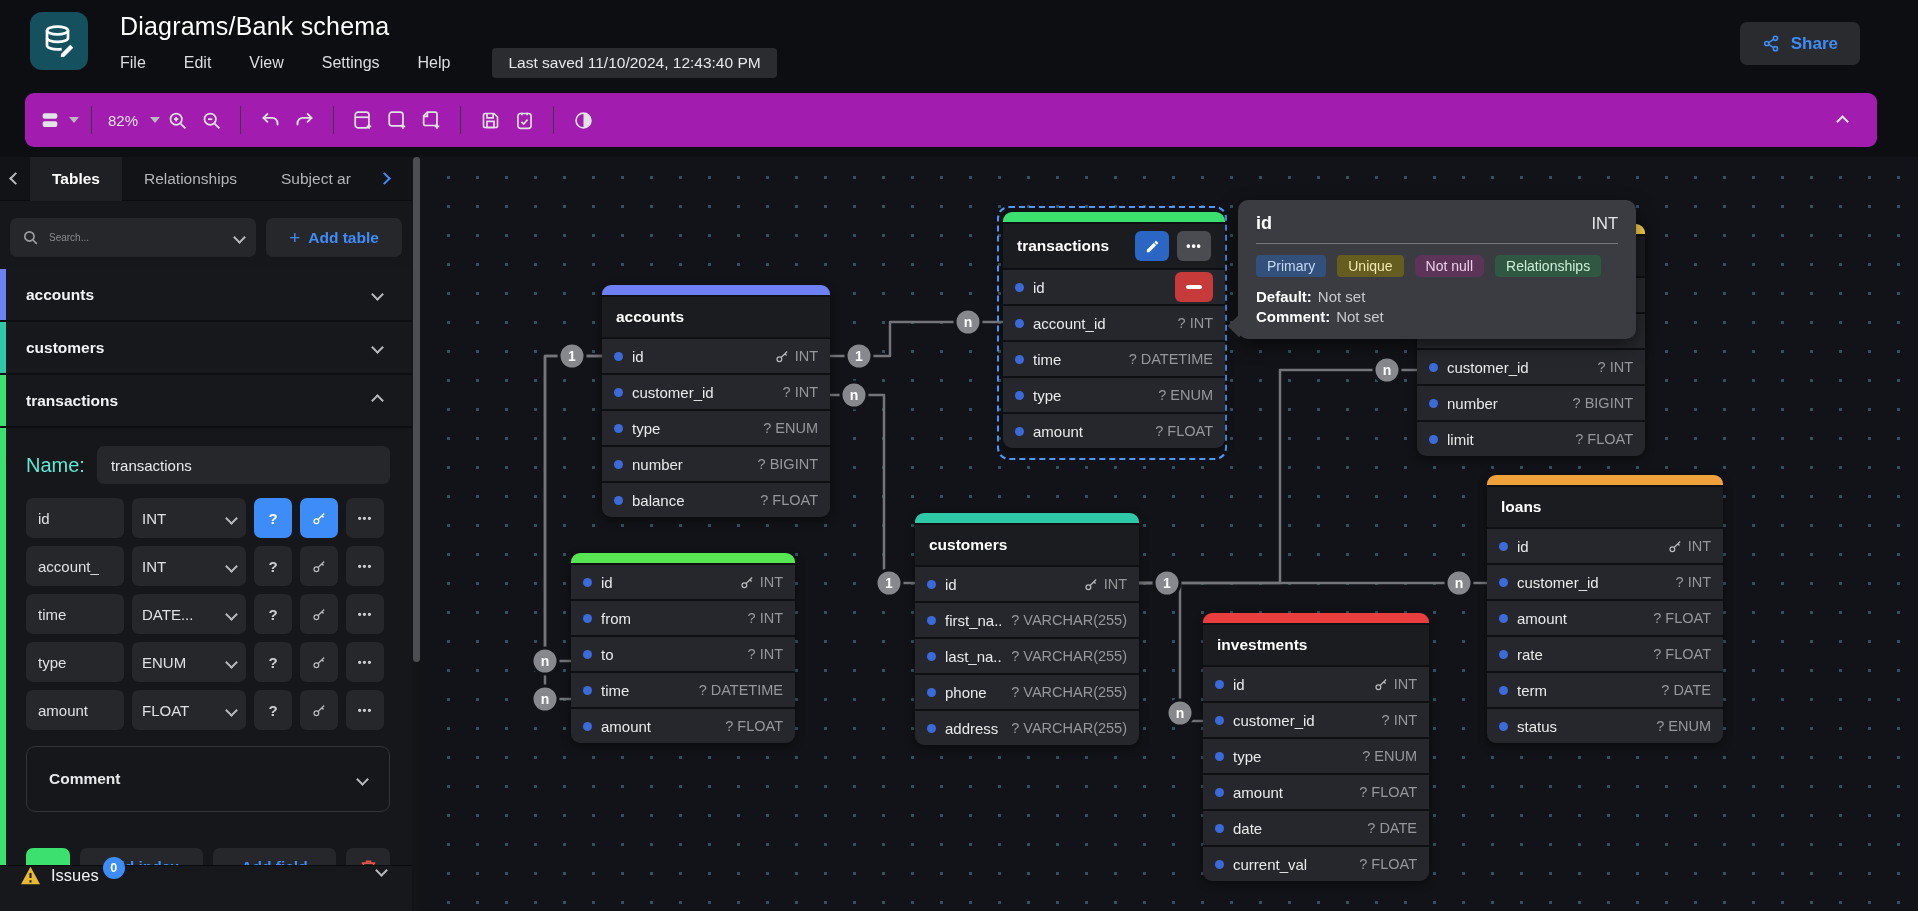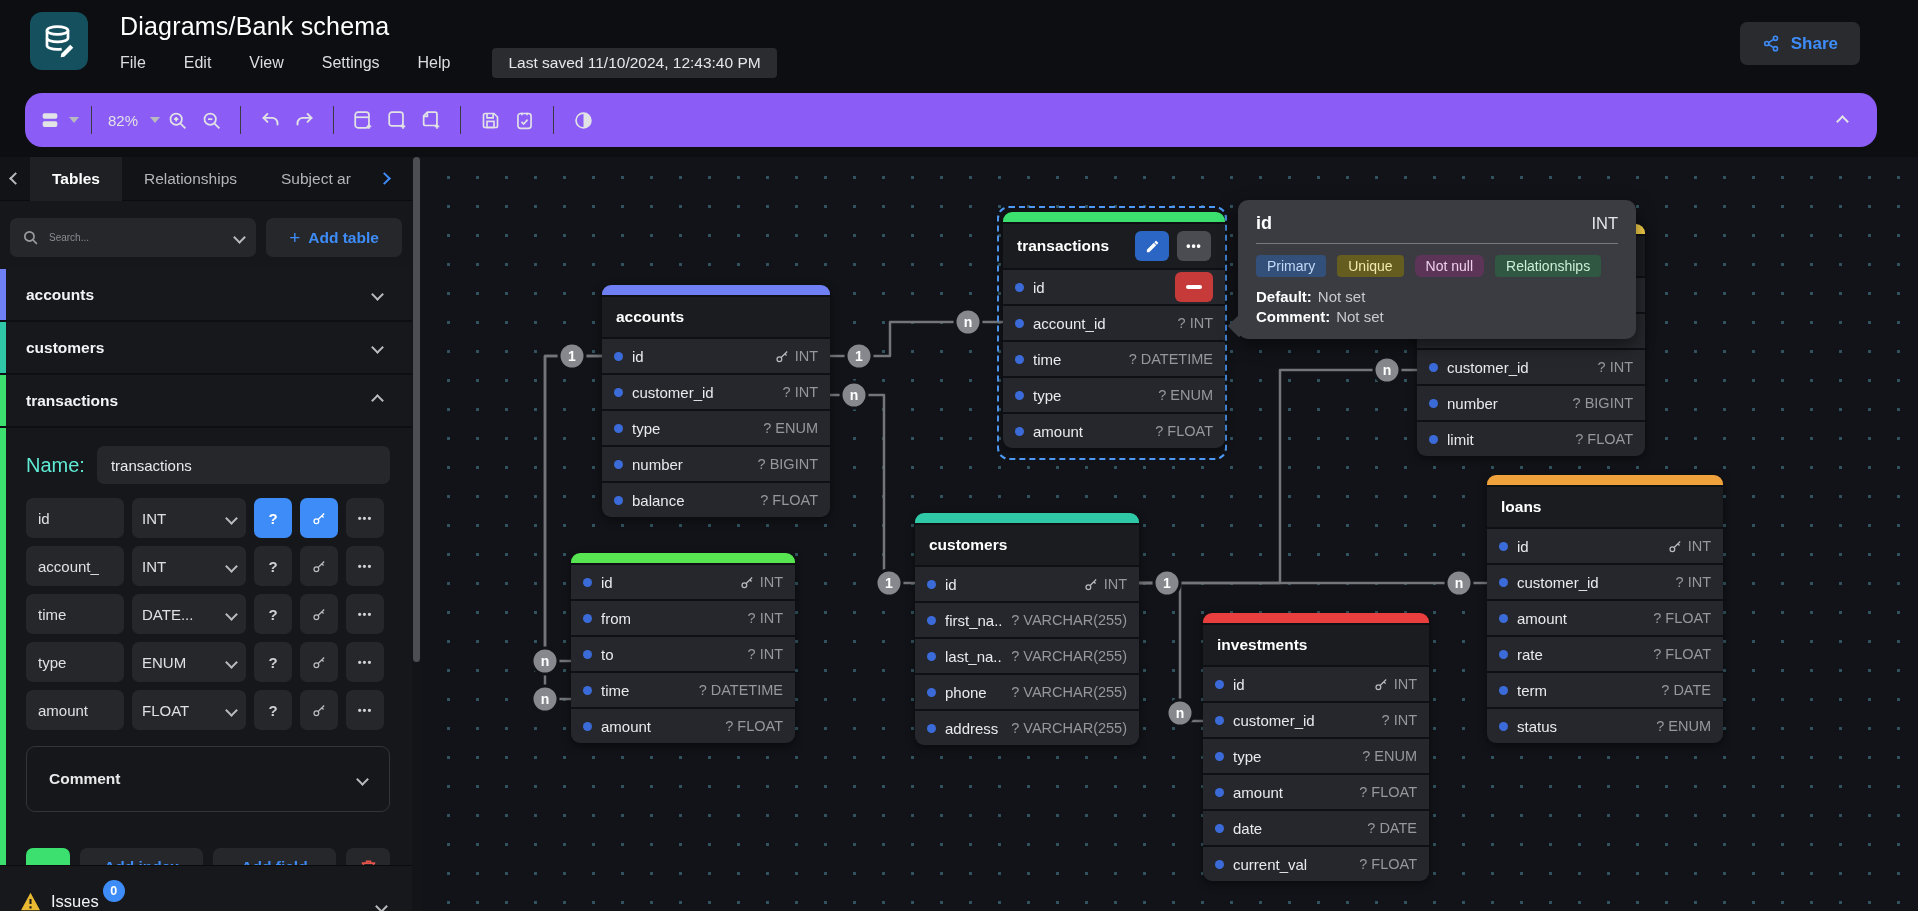--- a/index.html
+++ b/index.html
@@ -11,21 +11,21 @@
   .logo{width:58px;height:58px;border-radius:12px;background:#15505f;display:flex;align-items:center;justify-content:center;flex:0 0 auto}
   .hblock{margin-left:32px;display:flex;flex-direction:column}
   .htitle{font-size:25px;font-weight:500;color:#fff;letter-spacing:.2px}
   .hmenu{display:flex;align-items:center;margin-top:7px}
   .menu-item{font-size:16px;color:#dcdde0;margin-right:38px;cursor:default}
   .saved-pill{background:#2b2c30;border-radius:4px;padding:6px 16px;font-size:15.5px;color:#e6e7e9;font-weight:500;margin-left:4px;white-space:nowrap}
   .share-btn{position:absolute;right:58px;top:22px;height:43px;background:#292b2f;border-radius:7px;display:flex;align-items:center;padding:0 22px;gap:10px;color:#3e8cf8;font-size:17px;font-weight:600;cursor:pointer}
 
   
   .toolband{height:64px;background:#0d0e11;padding:0 0 0 25px}
-  .toolbar{width:1852px;height:54px;background:#8b5cf6;border-radius:17px;display:flex;align-items:center;padding:0 14px;position:relative}
+  .toolbar{width:1852px;height:54px;background:#a21caf;border-radius:9px;display:flex;align-items:center;padding:0 14px;position:relative}
   .tbtn{display:flex;align-items:center;justify-content:center;min-width:34px;height:36px;color:#e2e3e5;cursor:pointer;gap:4px;border-radius:5px}
   .tbtn svg{display:block}
   .tdiv{width:1px;height:28px;background:#3a3b40;margin:0 12px}
   .zoomlabel{font-size:15px;color:#e2e3e5;padding:0 4px}
   .caret{width:0;height:0;border-left:5px solid transparent;border-right:5px solid transparent;border-top:6px solid #b9babd;margin-left:4px}
   .tb-collapse{position:absolute;right:18px;top:10px}
 
   
   .content{display:flex;height:754px}
   .sidebar{width:412px;background:#16171a;display:flex;flex-direction:column;position:relative}
@@ -67,21 +67,21 @@
   .ftype{padding:0 10px;justify-content:space-between}
   .fbtn{justify-content:center;color:#cfd0d3;font-weight:700}
   .fbtn.active{background:#3e8cf8;color:#fff}
   .fbtn.active svg{stroke:#fff}
   .commentbox{margin:16px 0 0 0;height:66px;border:1px solid #333439;border-radius:9px;display:flex;align-items:center;padding:0 22px;justify-content:space-between}
   .commentbox span{font-size:15.5px;font-weight:700;color:#e8e9eb}
   .actionrow{display:grid;grid-template-columns:44px 1fr 1fr 44px;gap:10px;margin-top:36px}
   .swatch{height:38px;border-radius:7px}
   .miniact{height:38px;background:#26272b;border-radius:7px;display:flex;align-items:center;justify-content:center;color:#3e8cf8;font-size:15.5px;font-weight:700;cursor:pointer}
   .trashbtn{height:38px;background:#26272b;border-radius:7px;display:flex;align-items:center;justify-content:center;cursor:pointer}
-  .issuesbar{margin-top:auto;height:46px;background:#17181b;border-top:1px solid #0a0b0d;display:flex;align-items:flex-end;padding:0 20px;position:relative;flex:0 0 auto}
+  .issuesbar{margin-top:auto;height:46px;background:#17181b;border-top:1px solid #0a0b0d;display:flex;align-items:flex-start;padding:0 20px;position:relative;flex:0 0 auto}
   .issues-label{font-size:16.5px;font-weight:500;color:#f2f3f5;margin-left:10px}
   .issues-badge{position:relative;top:-9px;left:4px;width:22px;height:22px;border-radius:50%;background:#3e8cf8;color:#fff;font-size:12.5px;font-weight:700;display:flex;align-items:center;justify-content:center}
   .issues-chev{position:absolute;right:26px}
 
   
   .dtable{position:absolute;border-radius:9px;background:#0f1013;box-shadow:0 3px 10px rgba(0,0,0,.45);z-index:2}
   .dt-colorbar{height:10px;border-radius:9px 9px 0 0}
   .dt-title{height:42px;background:#1b1c20;display:flex;align-items:center;padding:0 14px;border-top:2px solid #0f1013}
   .dt-title .tname{font-size:15.5px;font-weight:700;color:#fff;flex:1;white-space:nowrap;overflow:hidden}
   .dt-row{height:36px;background:#26272c;display:flex;align-items:center;padding:0 12px;border-top:2px solid #0f1013;gap:9px}

